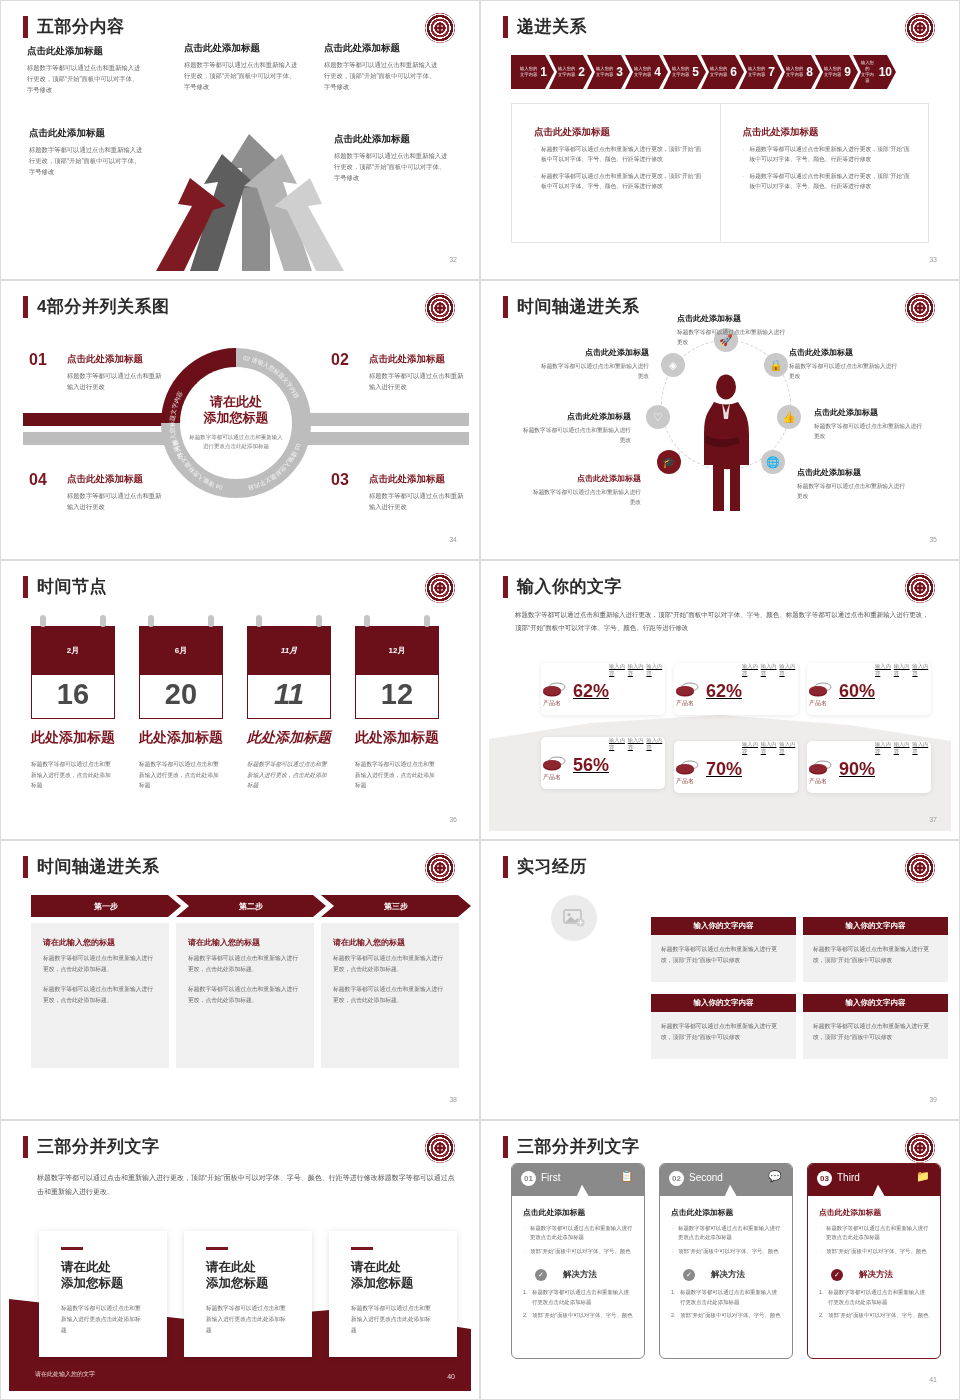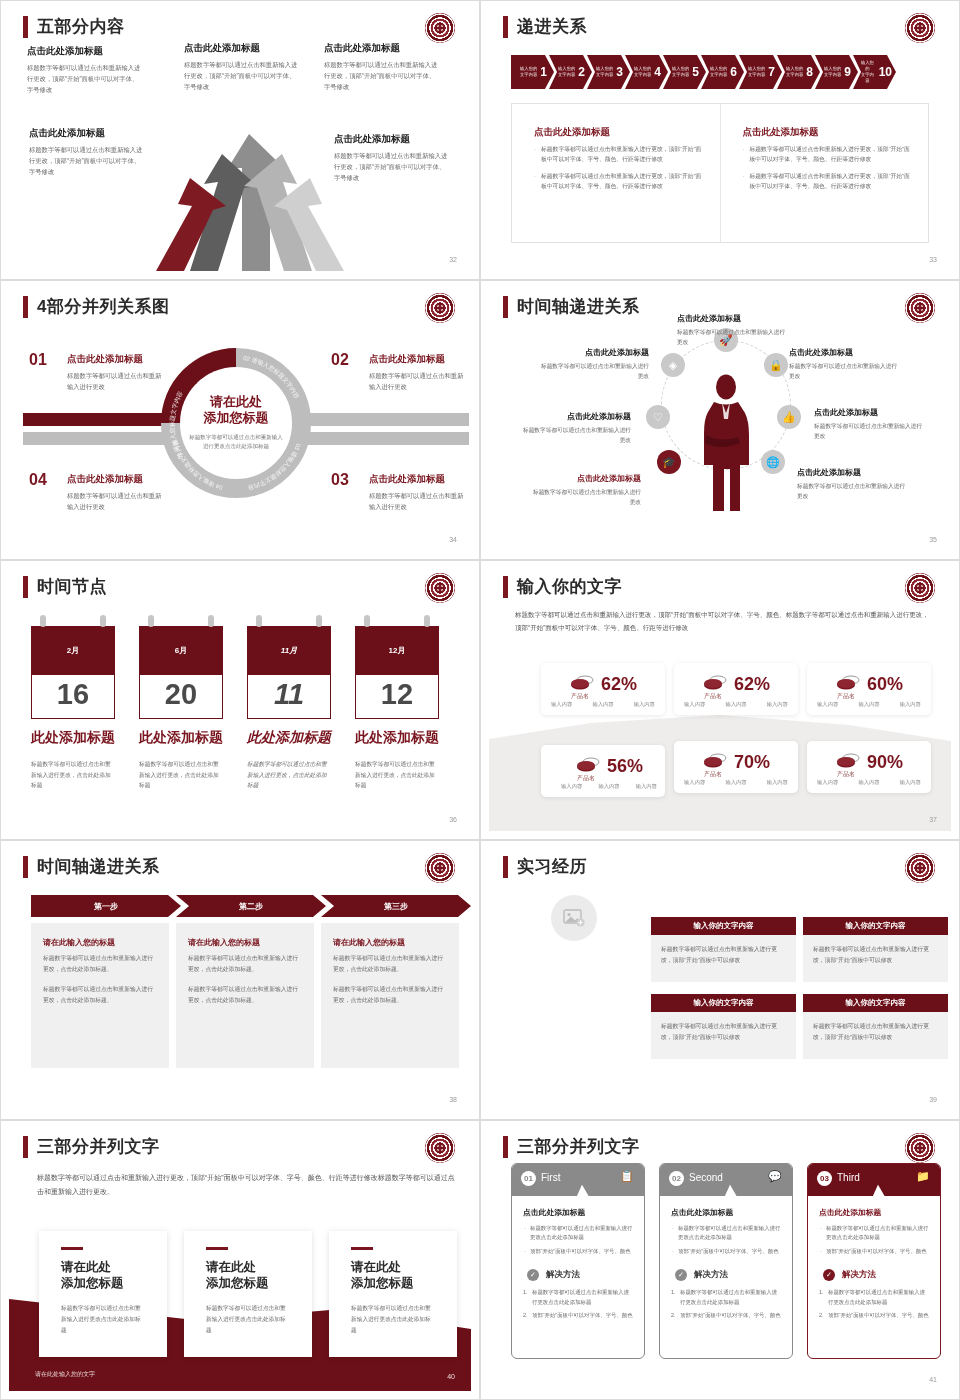--- a/index.html
+++ b/index.html
@@ -85,21 +85,21 @@
   .cal .hd{ background:#6b1018; color:#fff; text-align:center; font-size:8px; font-weight:bold; padding:19px 0; }
   .cal .bd{ border:1.5px solid #6b1018; border-top:none; text-align:center; font-size:29px; font-weight:bold;
             color:#4a4a4a; padding:5px 0 9px; line-height:1; }
   .cal h4{ font-size:14px; font-weight:bold; color:#7a1620; margin:10px 0 12px; }
   .cal p{ font-size:5.7px; line-height:1.85; color:#6a6a6a; }
 
   
   .s6wave{ position:absolute; left:0; right:0; bottom:0; height:120px; background:#efecec;
            clip-path:polygon(0 28px,22% 12px,50% 4px,78% 14px,100% 30px,100% 100%,0 100%); }
   .pcard{ position:absolute; width:124px; height:52px; background:#fff; border-radius:5px;
-          box-shadow:0 1px 5px rgba(0,0,0,.09); display:flex; flex-direction:column; }
+          box-shadow:0 1px 5px rgba(0,0,0,.09); display:flex; flex-direction:row;text-decoration:underline; }
   .pc-top{ flex:1; display:flex; align-items:center; justify-content:center; gap:6px; padding-top:4px; }
   .pc-icon{ width:26px; height:20px; position:relative; }
   .pc-name{ font-size:6px; color:#8a3a3a; position:absolute; left:2px; bottom:-7px; white-space:nowrap; }
   .pc-pct{ font-size:18px; font-weight:bold; color:#7a1620; }
   .pc-bot{ display:flex; justify-content:space-around; font-size:5.3px; color:#8a8a8a; padding-bottom:7px; }
 
   
   .stepchev{ position:absolute; height:22px; background:#6b1018; color:#fff; font-size:8px; font-weight:bold;
              display:flex; align-items:center; justify-content:center;
              clip-path:polygon(0 0, calc(100% - 13px) 0, 100% 50%, calc(100% - 13px) 100%, 0 100%, 13px 50%); }
@@ -149,21 +149,21 @@
   .ticon{ position:absolute; right:10px; top:6px; color:#fff; font-size:11px; }
   .tbody{ padding:11px 11px 0; }
   .tbody h4{ font-size:7.8px; font-weight:bold; color:#2c2c2c; margin-bottom:6px; }
   .tcard.active .tbody h4{ color:#7a1620; }
   .tbody ul{ list-style:none; }
   .tbody ul li{ font-size:5.4px; line-height:1.75; color:#6a6a6a; padding-left:7px; position:relative; margin-bottom:4px; }
   .tbody ul li::before{ content:"·"; position:absolute; left:1px; }
   .tbody ol{ list-style:none; counter-reset:n; }
   .tbody ol li{ font-size:5.4px; line-height:1.75; color:#6a6a6a; padding-left:9px; position:relative; margin-bottom:4px; counter-increment:n; }
   .tbody ol li::before{ content:counter(n) "."; position:absolute; left:0; }
-  .solv{ display:flex; align-items:center; gap:7px; margin:13px 4px 7px; }
+  .solv{ display:flex; align-items:center; gap:16px; margin:13px 12px 7px; }
   .solv .ck{ width:12px; height:12px; border-radius:50%; background:#8a8a8a; color:#fff; font-size:7px;
              display:flex; align-items:center; justify-content:center; }
   .tcard.active .solv .ck{ background:#7a1620; }
   .solv span.lb{ font-size:8.5px; font-weight:bold; color:#3a3a3a; }
   .tcard.active .solv span.lb{ color:#7a1620; }
 </style>
 </head>
 <body>
 
 <div class="grid">
@@ -509,21 +509,21 @@
                   <ellipse cx="11" cy="9.5" rx="9" ry="4.5" fill="#8d2630"></ellipse>
                 </svg><div class="pc-name">产品名</div></div>
               <div class="pc-pct">60%</div>
             </div>
             <div class="pc-bot">
               <span>输入内容</span>
               <span>输入内容</span>
               <span>输入内容</span>
             </div>
           </div>
-          <div class="pcard" style="left: 52px; top: 180px; padding-left: 12px;">
+          <div class="pcard" style="left: 52px; top: 172px;">
             <div class="pc-top">
               <div class="pc-icon"><svg width="26" height="20" viewBox="0 0 26 20">
                   <ellipse cx="16" cy="6" rx="8" ry="4" fill="none" stroke="#9a9a9a" stroke-width="1"></ellipse>
                   <ellipse cx="11" cy="11" rx="9" ry="4.5" fill="#7a1620"></ellipse>
                   <ellipse cx="11" cy="9.5" rx="9" ry="4.5" fill="#8d2630"></ellipse>
                 </svg><div class="pc-name">产品名</div></div>
               <div class="pc-pct">56%</div>
             </div>
             <div class="pc-bot">
               <span>输入内容</span>

